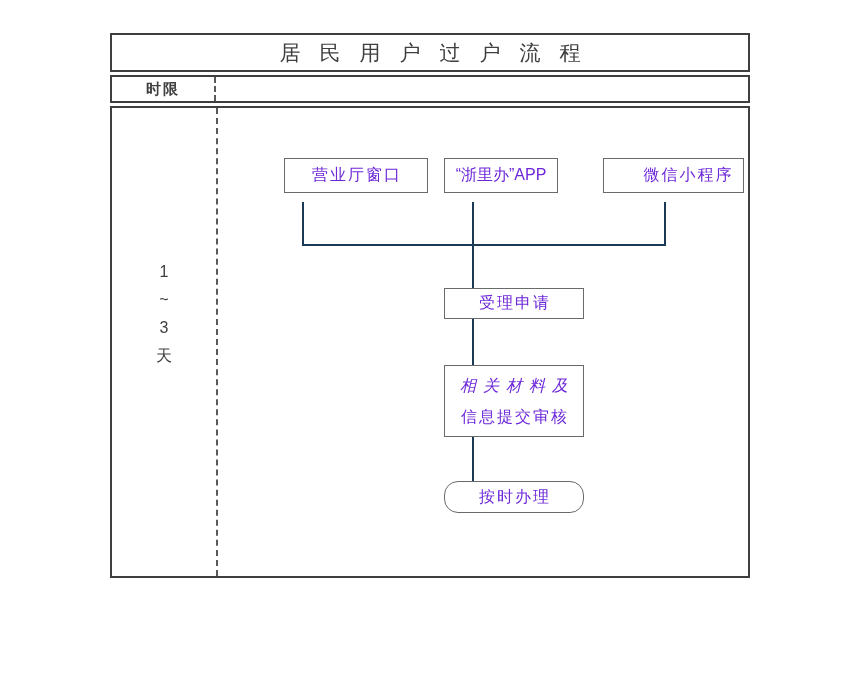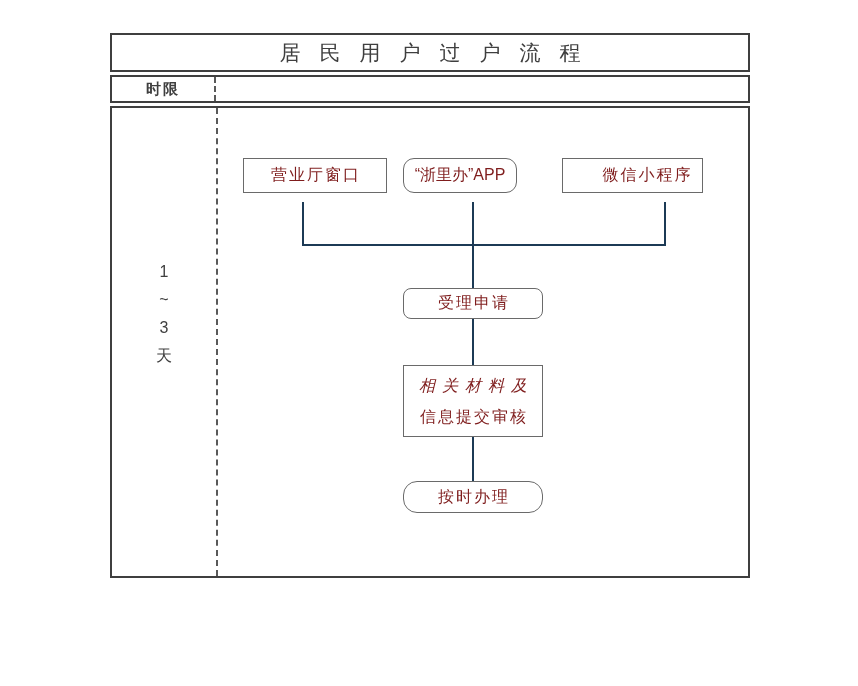--- a/index.html
+++ b/index.html
@@ -79,28 +79,29 @@
   .time-col .tl-line { display: block; }
 
   
   .fbox {
     position: absolute;
     border: 1px solid #6a6a6a;
     background: #ffffff;
     box-sizing: border-box;
     display: flex; align-items: center; justify-content: center;
     font-size: 16px;
-    color: #7f1d1d;
+    color: #6d28d9;
     white-space: nowrap;
+    margin-left: 41px;
   }
   .fbox .spaced { letter-spacing: 2px; margin-right: -2px; }
   .box-channel-1 { left: 243px; top: 158px; width: 144px; height: 35px; }
-  .box-channel-2 { left: 403px; top: 158px; width: 114px; height: 35px; border-radius: 11px; }
+  .box-channel-2 { left: 403px; top: 158px; width: 114px; height: 35px; }
   .box-channel-3 { left: 562px; top: 158px; width: 141px; height: 35px; padding-left: 28px; }
-  .box-accept    { left: 403px; top: 288px; width: 140px; height: 31px; border-radius: 8px; }
+  .box-accept    { left: 403px; top: 288px; width: 140px; height: 31px; }
   .box-review    { left: 403px; top: 365px; width: 140px; height: 72px;
                    flex-direction: column; line-height: 31px; }
   .box-review .line1 { letter-spacing: 7px; margin-right: -7px; font-style: italic; }
   .box-review .line2 { letter-spacing: 2px; margin-right: -2px; }
   .box-ontime    { left: 403px; top: 481px; width: 140px; height: 32px; border-radius: 14px; }
 
   
   .conn {
     position: absolute;
     background: #1c3a55;

